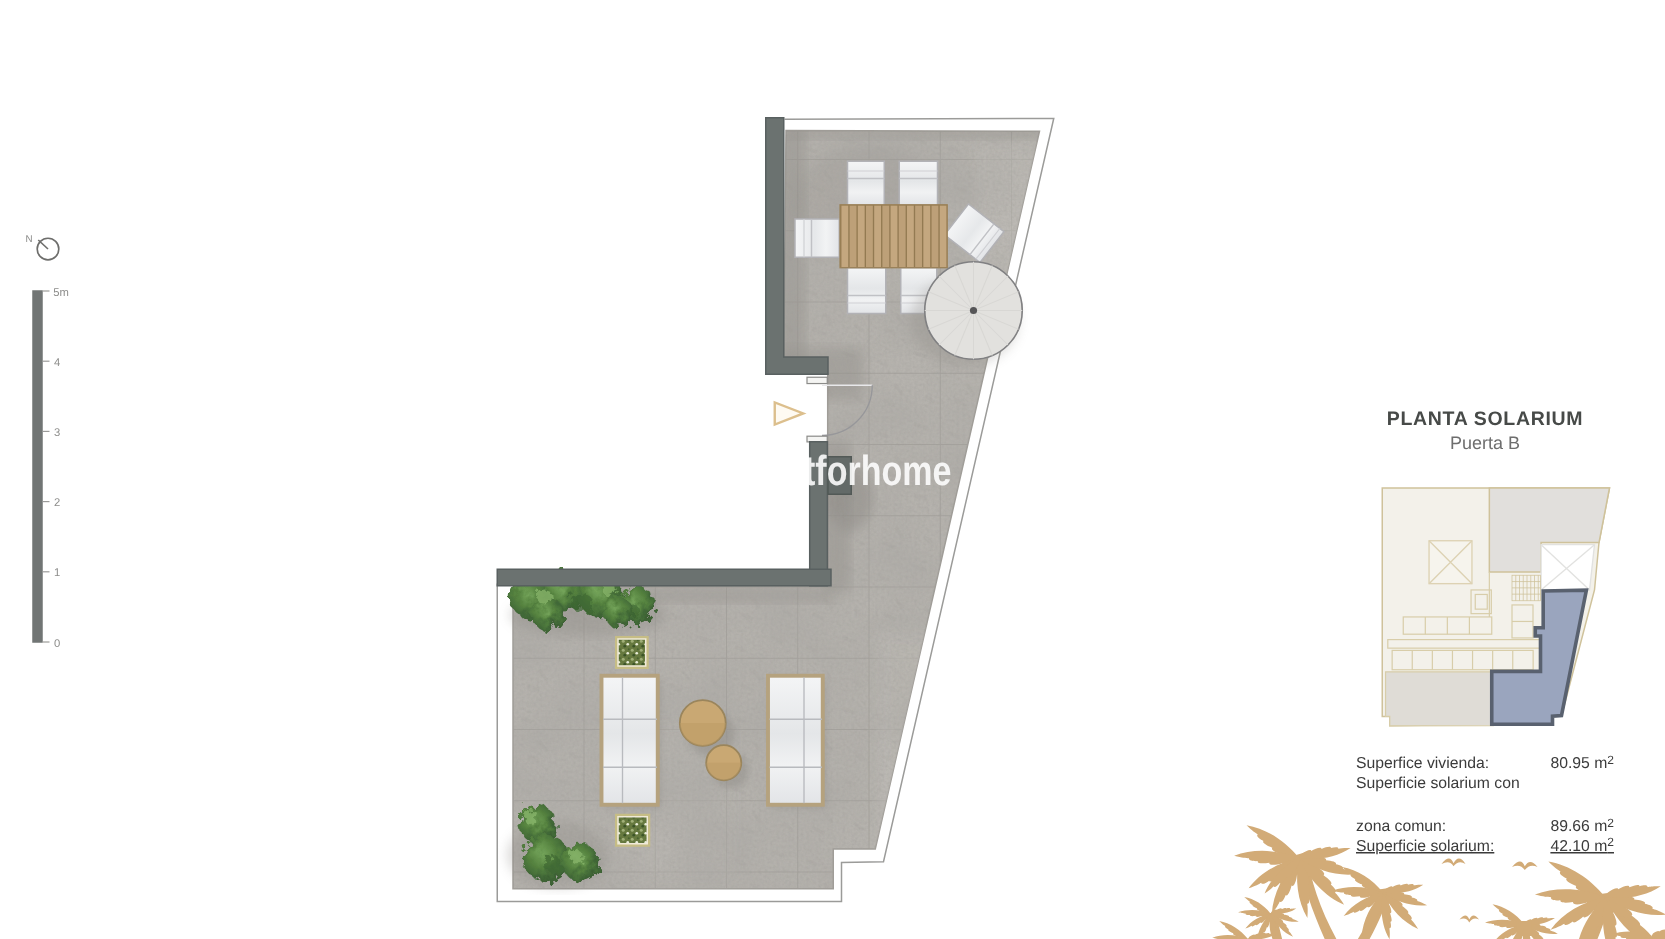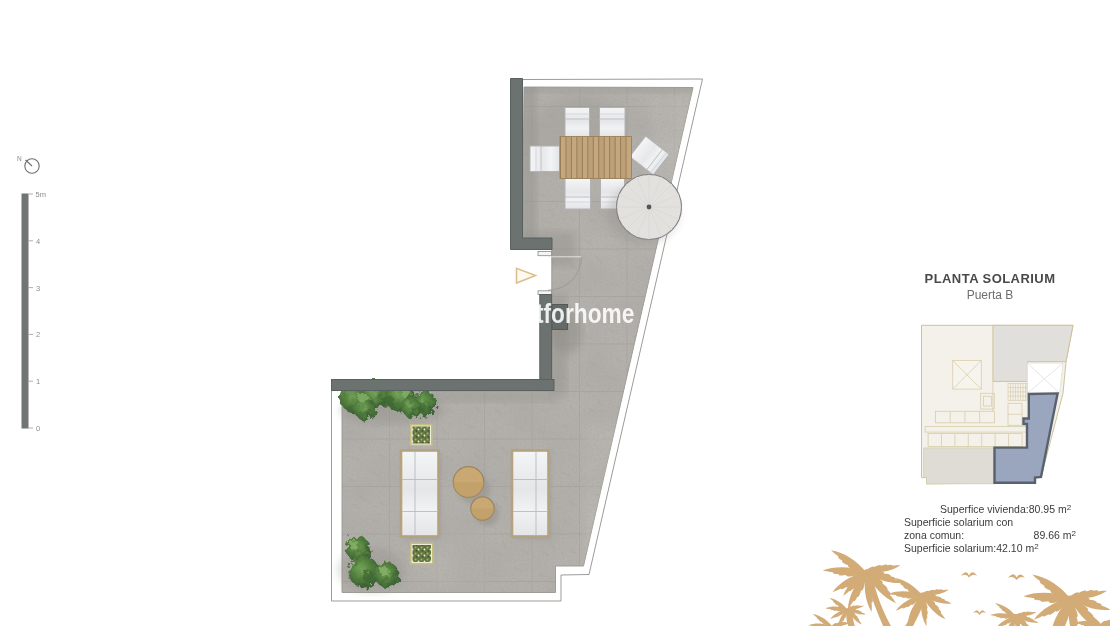--- a/index.html
+++ b/index.html
@@ -388,26 +388,26 @@
   </g>
 </svg>
 
 <div class="abs" style="left:535.5px;top:300px;font-size:28px;line-height:28px;font-weight:bold;color:rgba(255,255,255,0.88);letter-spacing:0;transform:scaleX(0.81);transform-origin:0 0;">tforhome</div>
 
 <div class="abs" style="left:850px;top:271px;width:280px;text-align:center;font-size:13px;font-weight:bold;letter-spacing:0.45px;color:#474a48;">PLANTA SOLARIUM</div>
 
 <div class="abs" style="left:850px;top:287.5px;width:280px;text-align:center;font-size:12px;color:#6e6e6e;">Puerta B</div>
 
 <div class="abs" style="left:904px;top:502.5px;width:172px;font-size:10.5px;color:#3b3b3b;line-height:13.2px;">
-  <div style="display:flex;margin-left:36px;">
+  <div style="display:flex;justify-content:space-between;">
       <span>Superfice vivienda:</span>
       <span>80.95 m<span style="font-size:8px;vertical-align:3px;line-height:0;">2</span></span>
     </div>
   <div>Superficie solarium con</div>
-  <div style="display:flex;justify-content:space-between;">
+  <div style="display:flex;justify-content:space-between;margin-top:16px;">
       <span>zona comun:</span>
       <span>89.66 m<span style="font-size:8px;vertical-align:3px;line-height:0;">2</span></span>
     </div>
-  <div style="display:flex;justify-content:flex-start;">
+  <div style="display:flex;justify-content:space-between;text-decoration:underline;">
       <span>Superficie solarium:</span>
       <span>42.10 m<span style="font-size:8px;vertical-align:3px;line-height:0;">2</span></span>
     </div>
 </div>
 
 </body></html>

